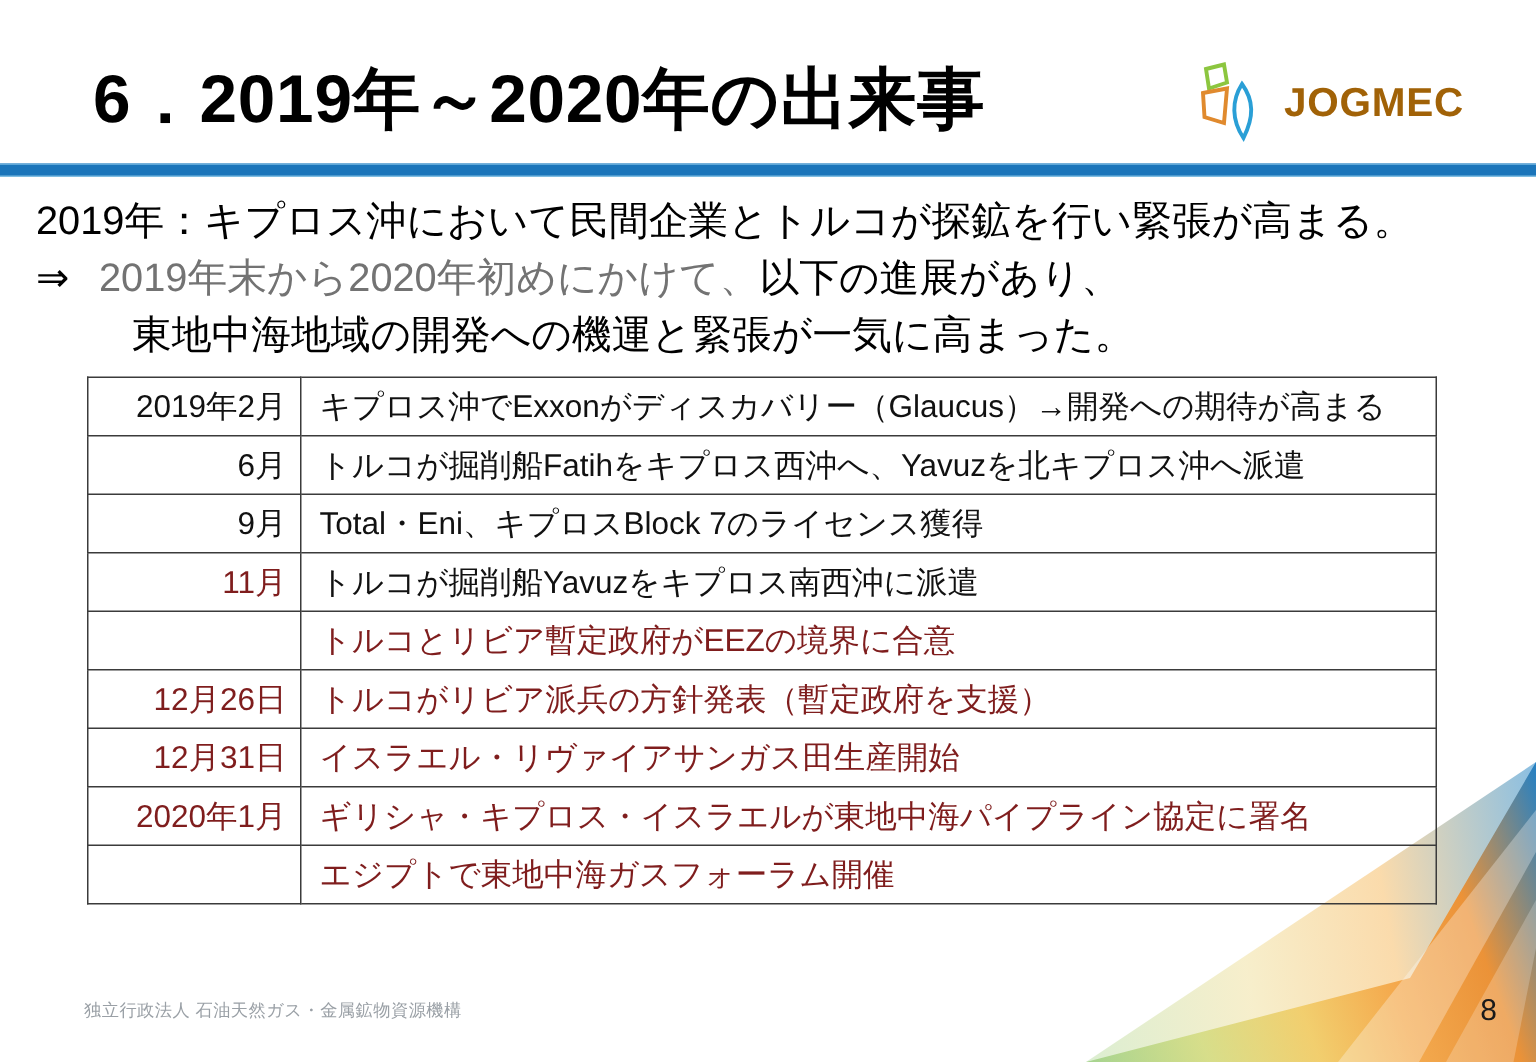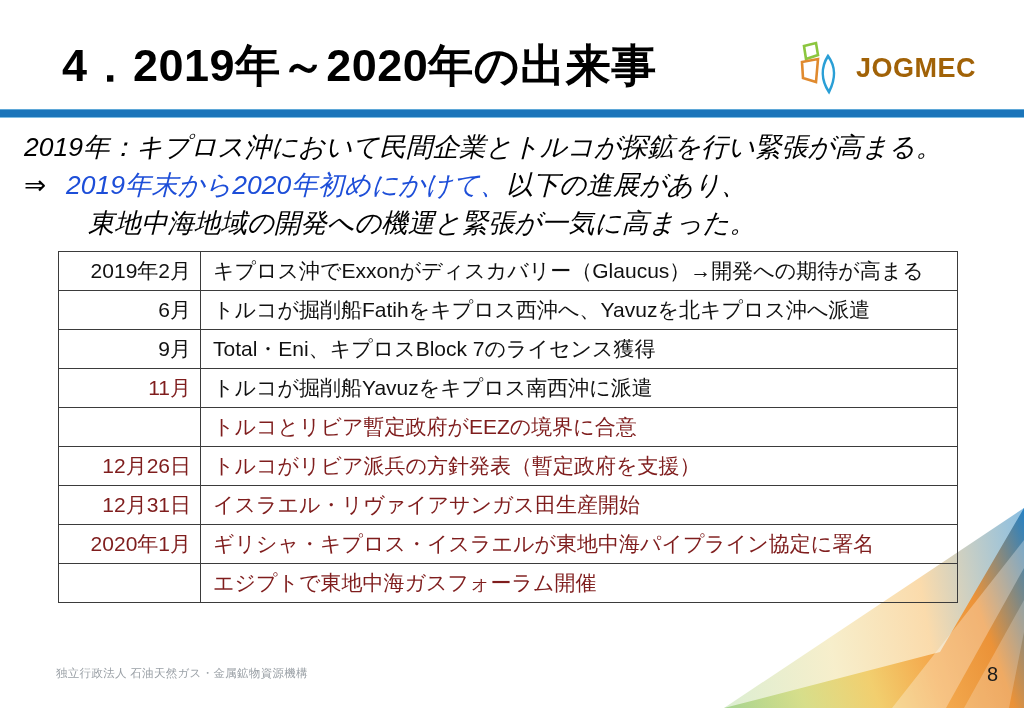--- a/index.html
+++ b/index.html
@@ -119,42 +119,41 @@
     color: #a16207;
     letter-spacing: 0.5px;
   }
 
   
   #lede {
     position: absolute;
     left: 24px;
     top: 128px;
     width: 985px;
-    font-style: italic;
   }
   .lede-line {
     font-size: 26.5px;
     line-height: 38px;
     color: #000000;
     white-space: nowrap;
   }
   .lede-line.indent-arrow {
     display: flex;
     align-items: baseline;
   }
   .arrow-mark {
     display: inline-block;
     width: 42px;
     flex: 0 0 42px;
     color: #000000;
   }
   .lede-line.indent-text {
     padding-left: 64px;
   }
-  .txt-red { color: #1d4ed8; }
+  .txt-red { color: #737373; }
   .txt-black { color: #000000; }
 
   
   #events-table {
     position: absolute;
     left: 58px;
     top: 251px;
     width: 900px;
     border-collapse: collapse;
     table-layout: fixed;
@@ -203,21 +202,21 @@
 
 <div id="slide">
 
   <div id="corner-decor">
     <div class="wedge2"></div>
     <div class="wedge"></div>
     <div class="sheen-a"></div>
     <div class="sheen-b"></div>
   </div>
 
-  <div id="slide-title">4．2019年～2020年の出来事</div>
+  <div id="slide-title">6．2019年～2020年の出来事</div>
   <div id="title-rule"></div>
 
   <div id="brand-logo">
     <svg class="logo-mark" viewBox="0 0 50 56">
       <path d="M8 6 L20 3 L22 15 L10 19 Z" fill="none" stroke="#8cc63f" stroke-width="2.6"></path>
       <path d="M6 22 L22 19 L20 42 L7 38 Z" fill="none" stroke="#e08a2e" stroke-width="2.6"></path>
       <path d="M32 16 C40 27, 40 38, 33 52 C25 40, 25 27, 32 16 Z" fill="none" stroke="#2a9fd6" stroke-width="2.6"></path>
     </svg>
     <span class="logo-text">JOGMEC</span>
   </div>

